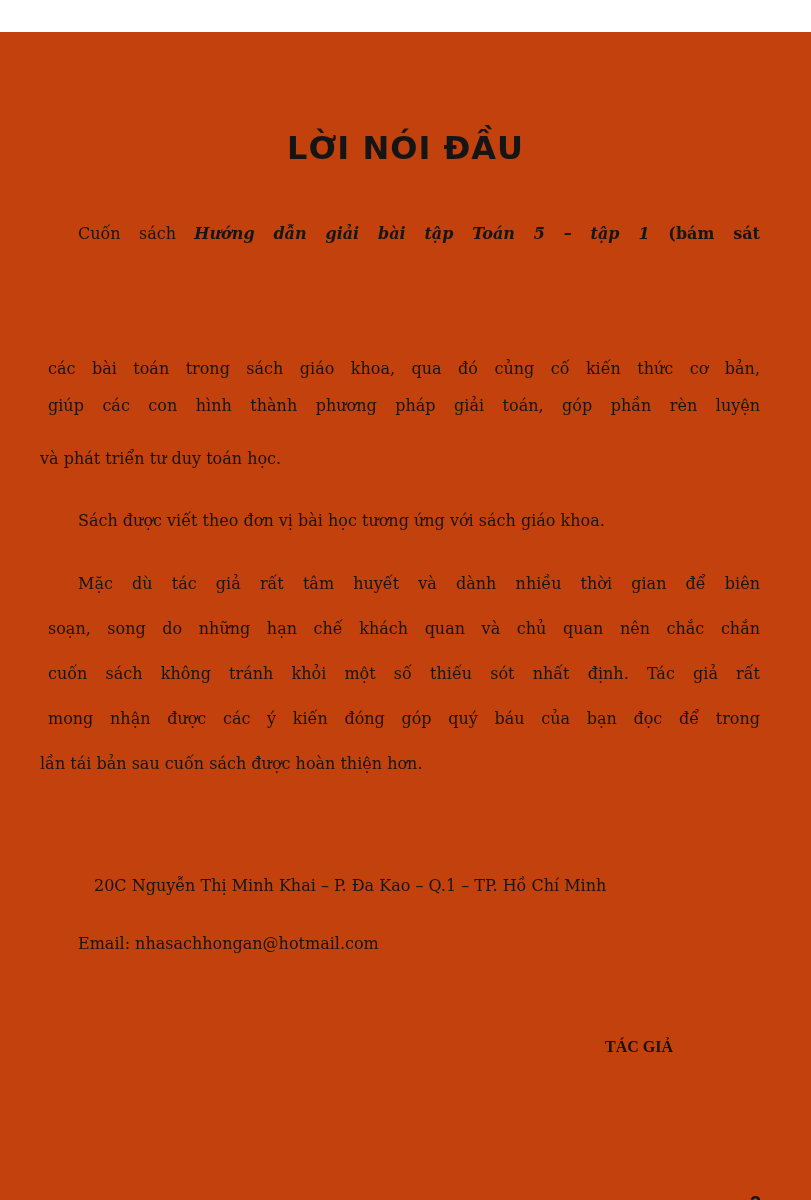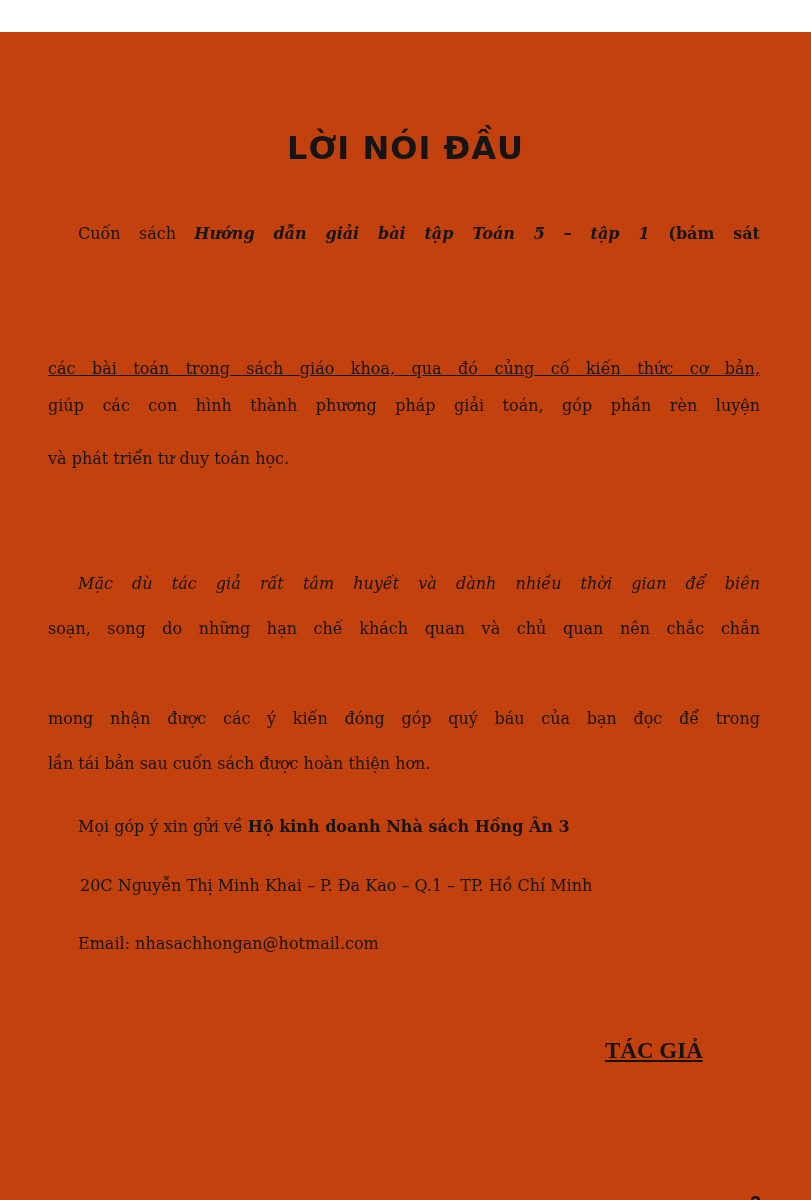--- a/index.html
+++ b/index.html
@@ -46,33 +46,32 @@
       left: 48px;
       width: 712px;
       text-align: justify;
       text-align-last: justify;
     }
     .indent {
       left: 78px;
       width: 682px;
     }
     .plain {
-      left: 48px;
+      left: 40px;
     }
     .b { font-weight: bold; }
     .bi { font-weight: bold; font-style: italic; }
     .signature {
       position: absolute;
       top: 1006px;
       left: 605px;
       font-family: "Liberation Serif", "DejaVu Serif", serif;
       font-weight: bold;
-      font-size: 23px;
+      font-size: 16px;
       color: #141414;
-      text-decoration: underline;
     }
     .page-number {
       position: absolute;
       top: 1160px;
       left: 750px;
       font-family: "Liberation Sans", "DejaVu Sans", sans-serif;
       font-weight: bold;
       font-size: 20px;
       color: #141414;
     }
@@ -80,33 +79,34 @@
 </head>
 <body>
 
 <div class="page">
 
   <h1 class="title">LỜI NÓI ĐẦU</h1>
 
   <div class="line indent justify" style="top:188px;left:78px;width:682px;"><span>Cuốn sách </span><span class="bi">Hướng dẫn giải bài tập Toán 5 – tập 1</span><span class="b"> (bám sát</span></div>
 
 
-  <div class="line justify" style="top:323px;text-decoration:underline;">các bài toán trong sách giáo khoa, qua đó củng cố kiến thức cơ bản,</div>
+  <div class="line justify" style="top:323px;">các bài toán trong sách giáo khoa, qua đó củng cố kiến thức cơ bản,</div>
   <div class="line justify" style="top:360px;">giúp các con hình thành phương pháp giải toán, góp phần rèn luyện</div>
   <div class="line plain" style="top:413px;">và phát triển tư duy toán học.</div>
 
+  <div class="line" style="top:475px;left:78px;">Sách được viết theo đơn vị bài học tương ứng với sách giáo khoa.</div>
 
-  <div class="line justify" style="top:538px;left:78px;width:682px;font-style:italic;">Mặc dù tác giả rất tâm huyết và dành nhiều thời gian để biên</div>
+  <div class="line justify" style="top:538px;left:78px;width:682px;">Mặc dù tác giả rất tâm huyết và dành nhiều thời gian để biên</div>
   <div class="line justify" style="top:583px;">soạn, song do những hạn chế khách quan và chủ quan nên chắc chắn</div>
+  <div class="line justify" style="top:628px;">cuốn sách không tránh khỏi một số thiếu sót nhất định. Tác giả rất</div>
   <div class="line justify" style="top:673px;">mong nhận được các ý kiến đóng góp quý báu của bạn đọc để trong</div>
   <div class="line plain" style="top:718px;">lần tái bản sau cuốn sách được hoàn thiện hơn.</div>
 
-  <div class="line" style="top:781px;left:78px;"><span>Mọi góp ý xin gửi về </span><span class="b">Hộ kinh doanh Nhà sách Hồng Ân 3</span></div>
 
-  <div class="line" style="top:840px;left:80px;">20C Nguyễn Thị Minh Khai – P. Đa Kao – Q.1 – TP. Hồ Chí Minh</div>
+  <div class="line" style="top:840px;left:94px;">20C Nguyễn Thị Minh Khai – P. Đa Kao – Q.1 – TP. Hồ Chí Minh</div>
 
   <div class="line" style="top:898px;left:78px;text-align:right;"><span>Email: </span><span>nhasachhongan@hotmail.com</span></div>
 
 
   <div class="signature">TÁC GIẢ</div>
 
   <div class="page-number">3</div>
 </div>
 
 </body></html>

